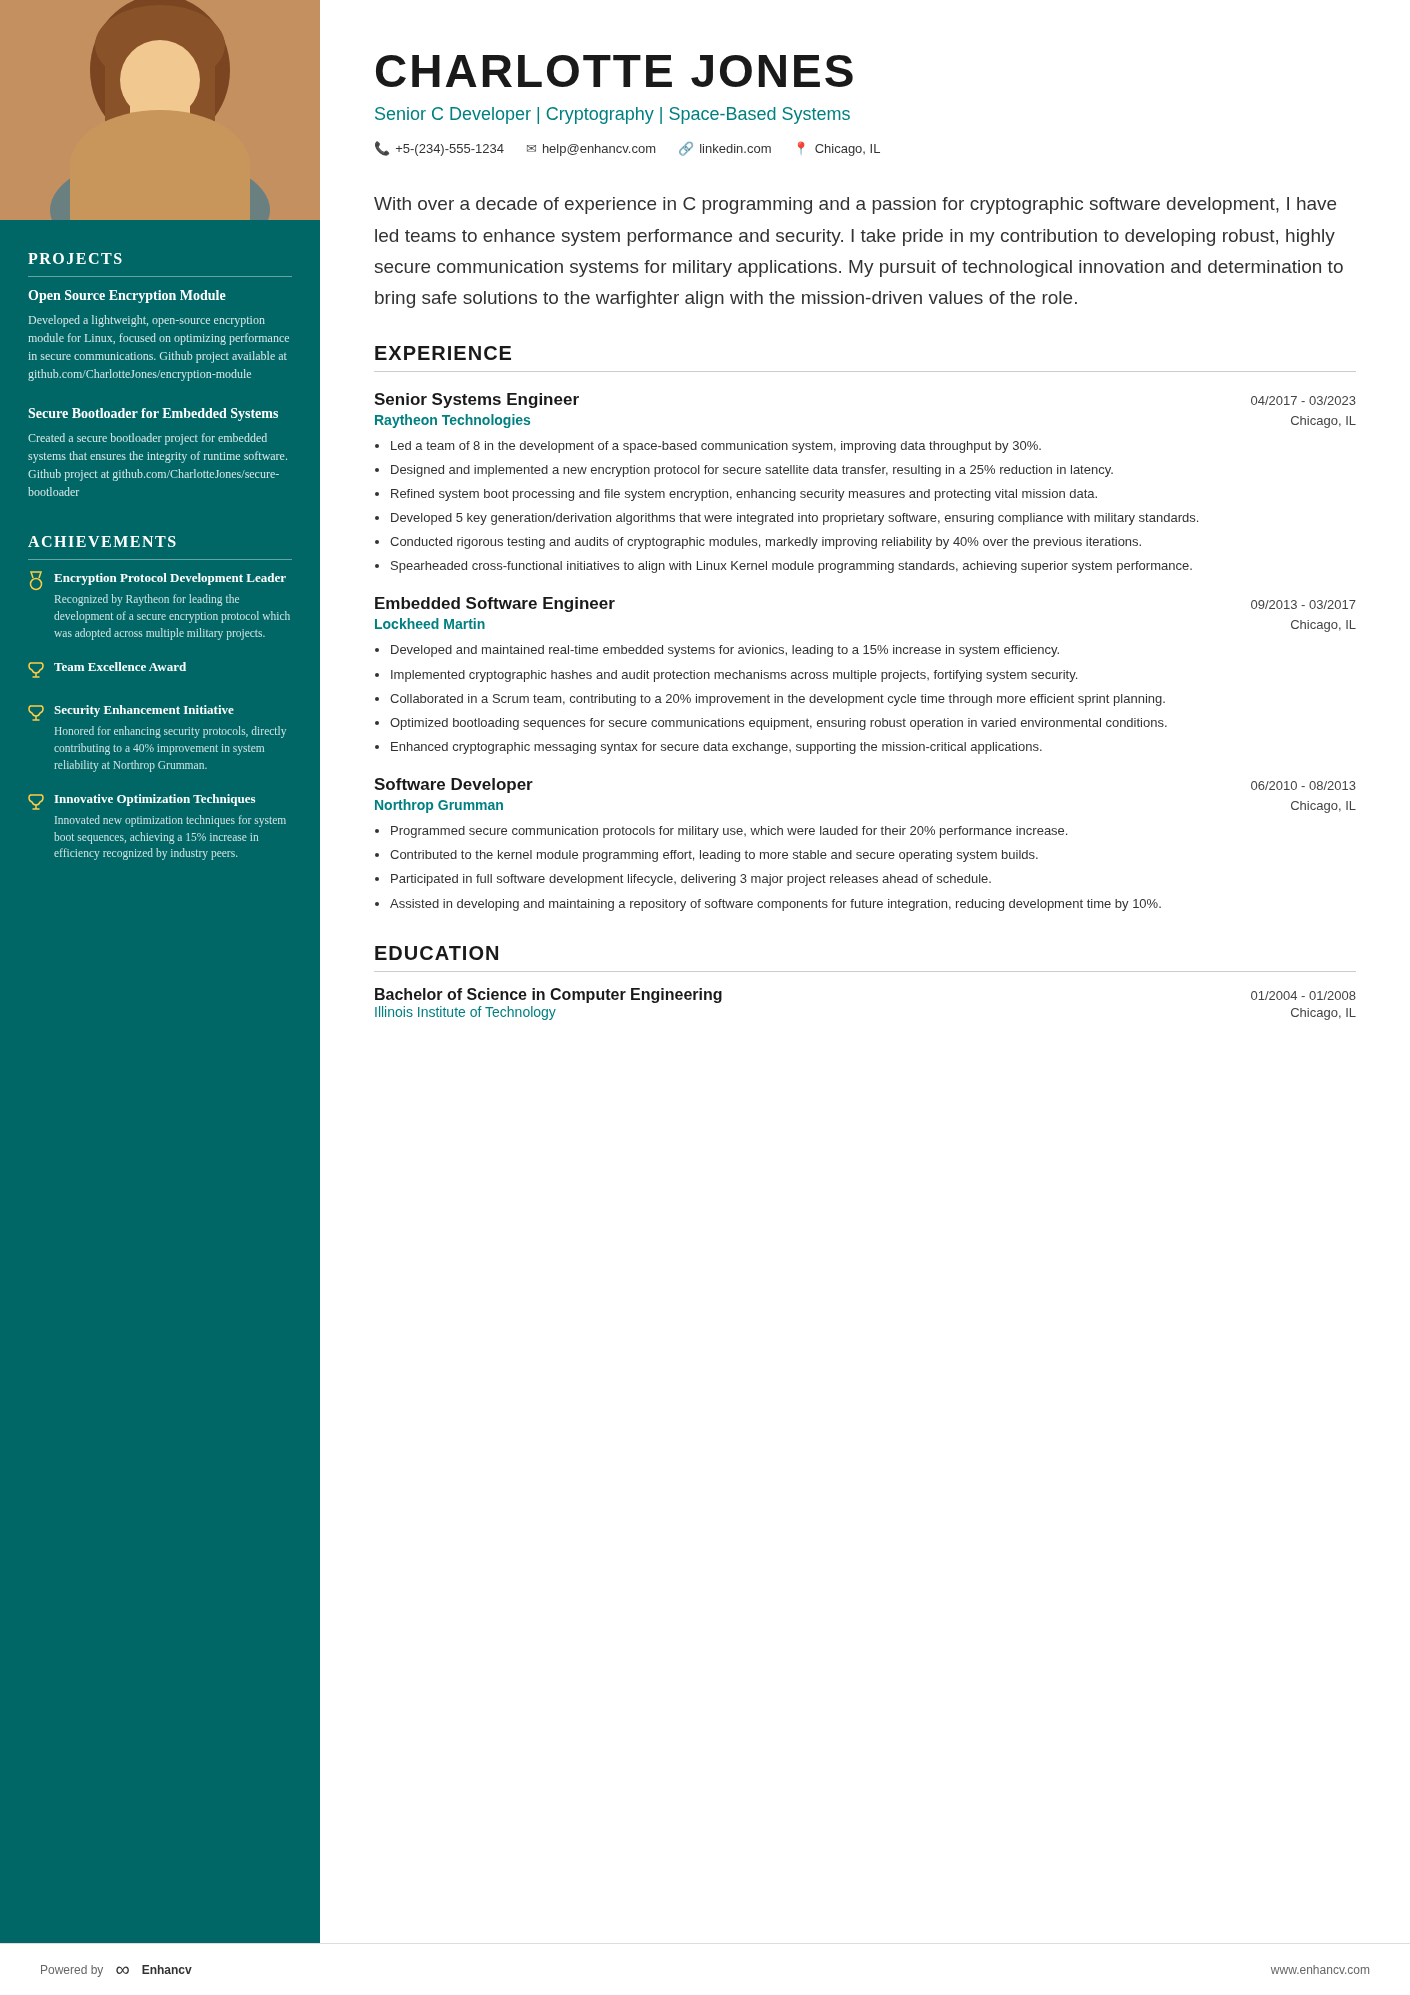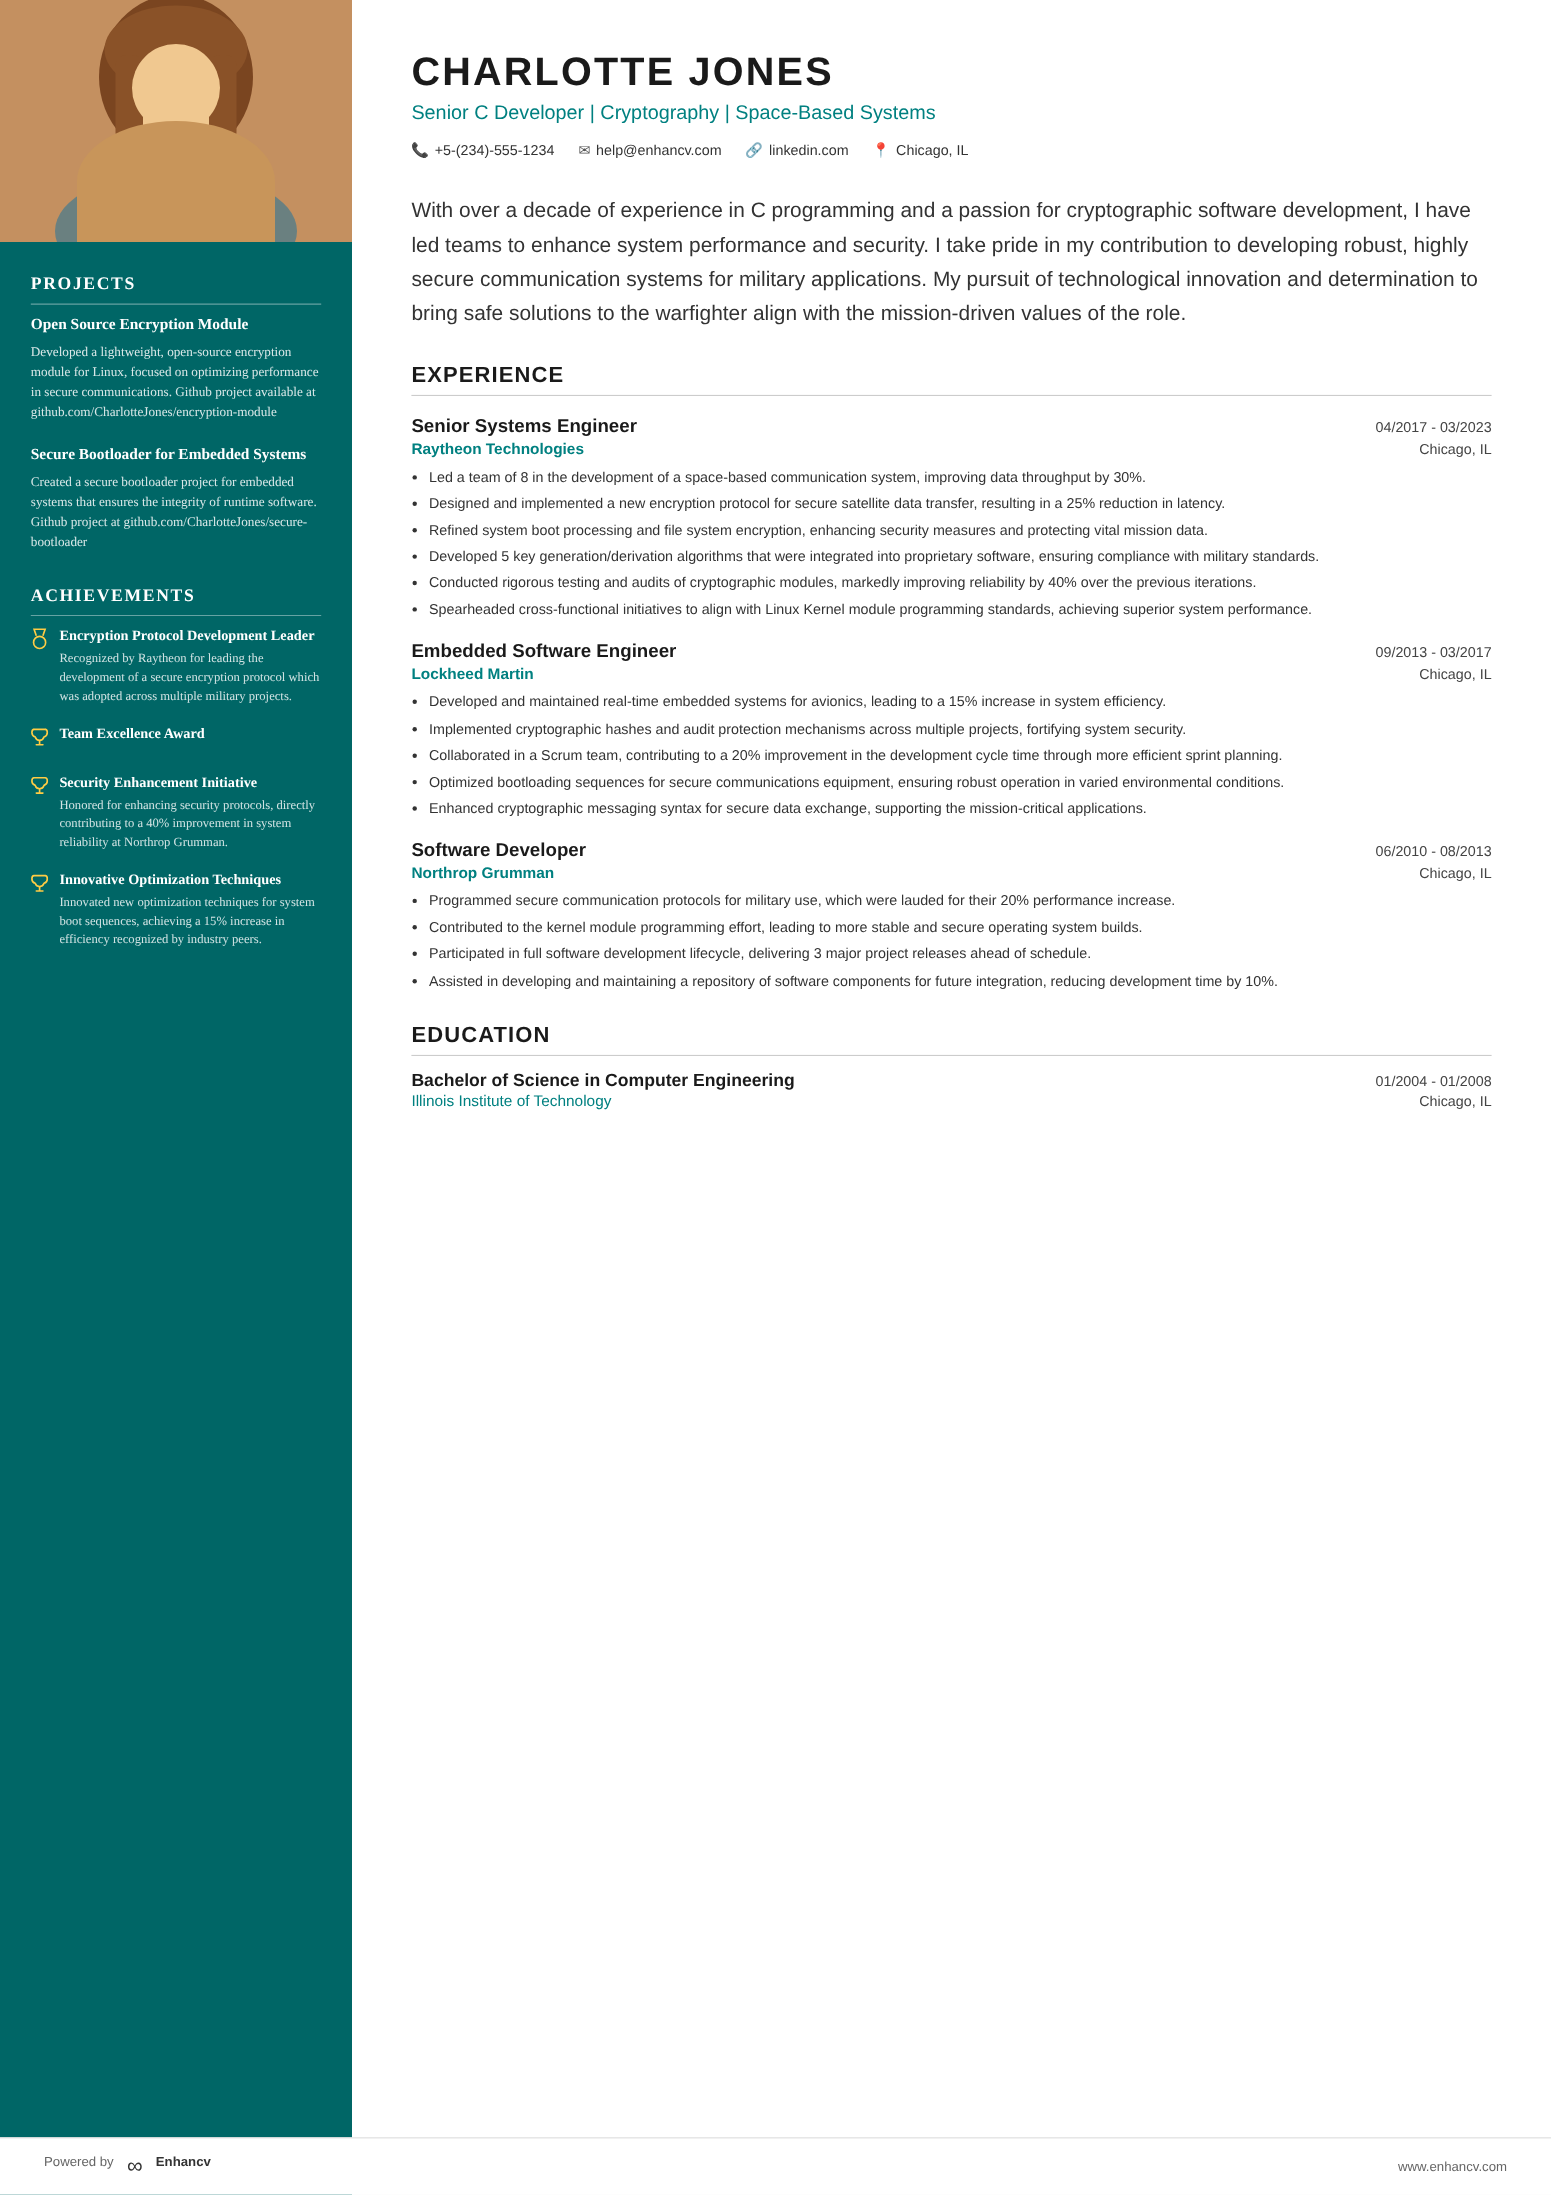--- a/index.html
+++ b/index.html
@@ -117,21 +117,21 @@
       color: rgba(255,255,255,0.82);
       line-height: 1.45;
     }
     
     .main {
       flex: 1;
       padding: 44px 54px 44px 54px;
       background: white;
     }
     .header-name {
-      font-size: 36px;
+      font-size: 46px;
       font-weight: 900;
       color: #1a1a1a;
       letter-spacing: 2px;
       text-transform: uppercase;
       margin-bottom: 4px;
     }
     .header-title {
       font-size: 18px;
       color: #008080;
       font-weight: 400;
@@ -246,20 +246,21 @@
       color: #444;
     }
     .resume-wrapper {
       position: relative;
       width: 1410px;
       min-height: 1995px;
       display: flex;
     }
     .footer-section {
       display: flex;
+      align-items: center;
       gap: 8px;
     }
   </style>
 </head>
 <body>
 
 <div class="resume-wrapper">
 
   <div class="sidebar">
     <div class="sidebar-photo">

